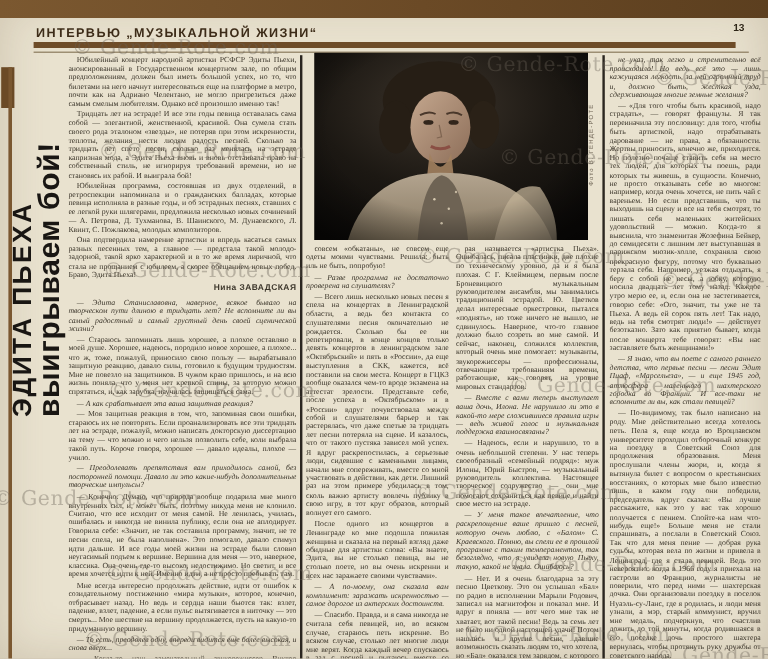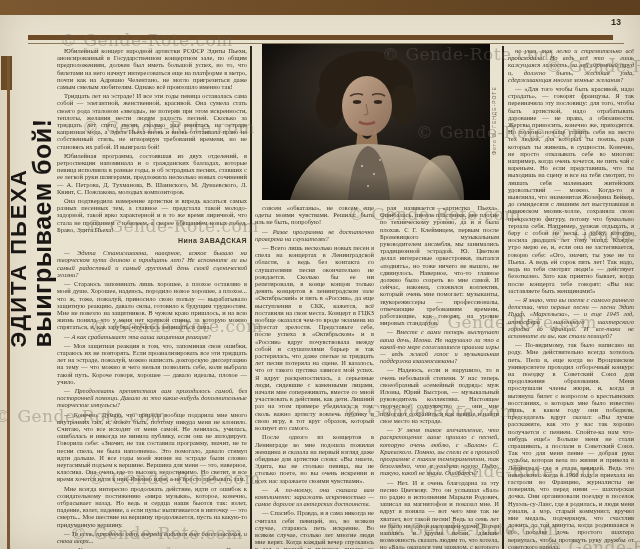--- a/index.html
+++ b/index.html
@@ -2,21 +2,21 @@
 <html lang="ru"><head>
 <meta charset="utf-8">
 <style>
   html,body{margin:0;padding:0;}
   body{background:#c9c0ae;font-family:"Liberation Serif",serif;}
   .page{position:relative;width:640px;height:549px;background:#e9e2cf;overflow:hidden;
         box-shadow:inset 0 0 40px rgba(120,100,70,.25);}
   
   .topband{position:absolute;left:0;top:0;width:640px;height:15px;
            background:linear-gradient(90deg,#7b5830,#6b4a26 55%,#5c3f1f);}
-  .pagenum{position:absolute;left:611px;top:18px;font-family:Liberation Mono, monospace;
+  .pagenum{position:absolute;left:611px;top:18px;font-family:Liberation Sans, sans-serif;
            font-weight:bold;font-size:8.5px;color:#2e2618;}
   .header-text{position:absolute;left:30px;top:22px;font-family:"Liberation Sans",sans-serif;
            font-weight:bold;font-size:10.5px;letter-spacing:1.2px;color:#3d2c18;}
   .header-bar{position:absolute;left:28px;top:35px;width:585px;height:5px;background:#6e4c28;}
   .header-line{position:absolute;left:28px;top:43px;width:596px;height:1px;background:#8a7a5c;}
   
   .left-accent{position:absolute;left:1px;top:56px;width:11px;height:34px;background:#6b4a26;}
   .left-rule{position:absolute;left:7px;top:56px;width:3px;height:493px;background:#7a5730;}
   .title-rot{position:absolute;left:-117px;top:176px;width:295px;height:48px;
              transform:rotate(-90deg);font-family:"Liberation Sans",sans-serif;
@@ -46,20 +46,21 @@
   
   .wm{position:absolute;font-family:"DejaVu Serif",serif;font-size:17px;letter-spacing:.5px;
       color:rgba(105,98,88,.38);white-space:nowrap;pointer-events:none;z-index:9;}
 </style>
 </head>
 <body>
 
 <div class="page">
   <div class="topband"></div>
   <div class="pagenum">13</div>
+  <div class="header-text">ИНТЕРВЬЮ „МУЗЫКАЛЬНОЙ ЖИЗНИ“</div>
   <div class="header-bar"></div>
   <div class="header-line"></div>
 
   <div class="left-accent"></div>
   <div class="left-rule"></div>
 
   <div class="title-rot">
     <div class="t1">ЭДИТА ПЬЕХА</div>
     <div class="t2">выигрываем бой!</div>
   </div>

